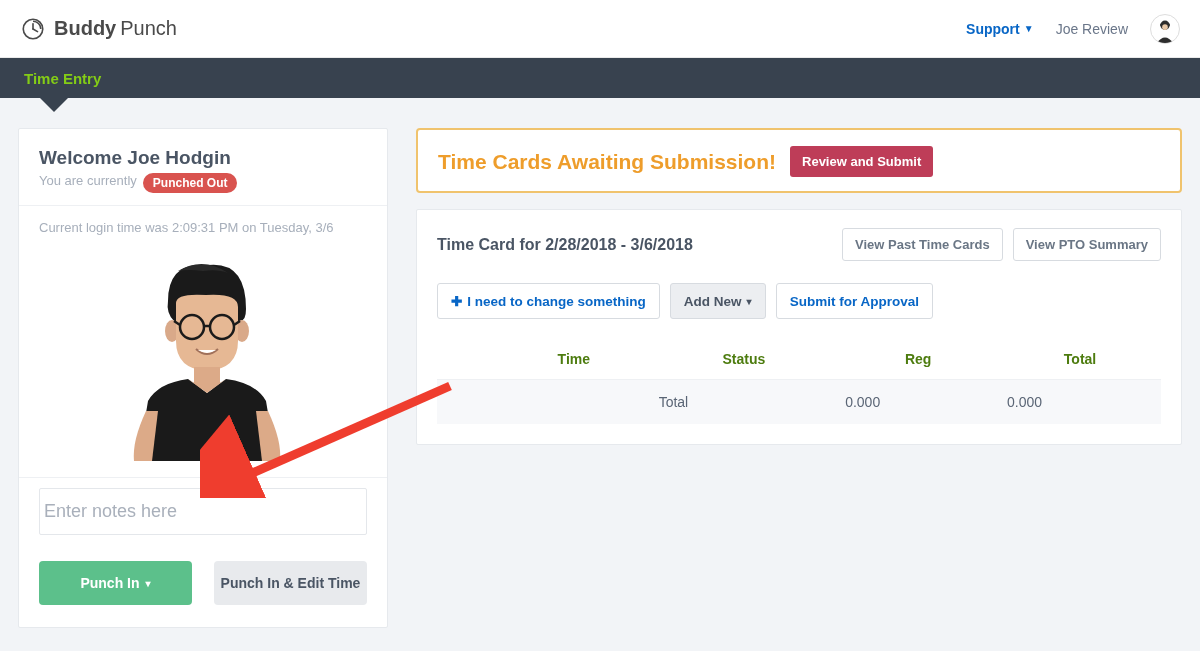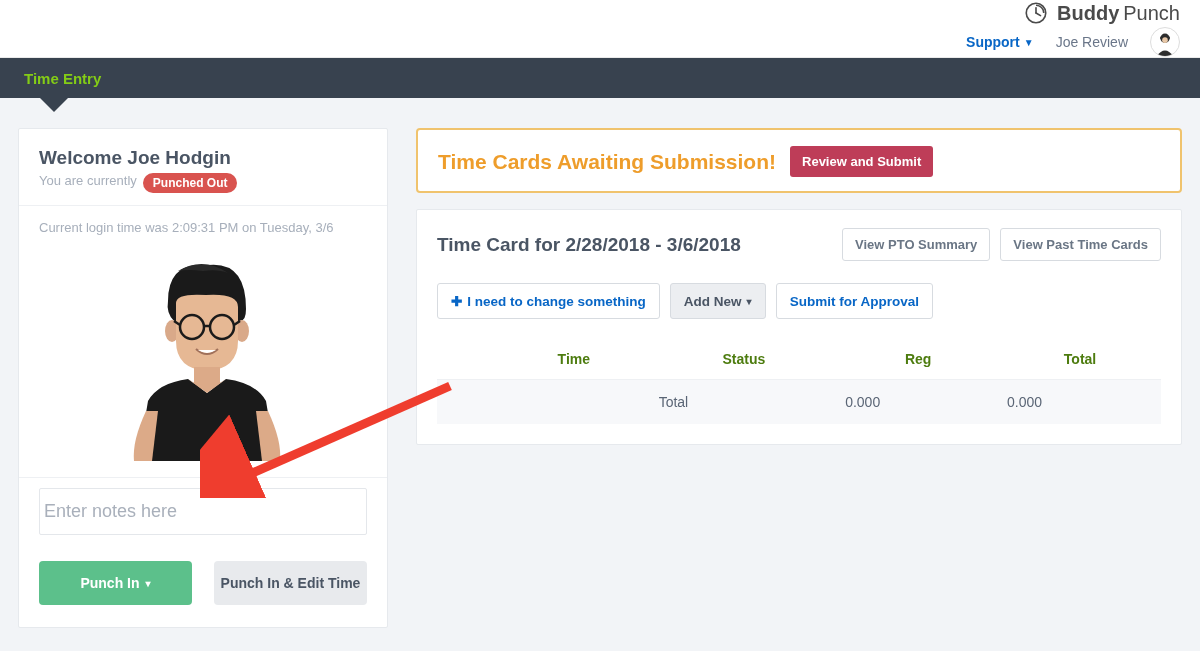--- a/index.html
+++ b/index.html
@@ -6,25 +6,24 @@
   body {
     font-family: -apple-system, BlinkMacSystemFont, "Segoe UI", Helvetica, Arial, sans-serif;
     background: #f2f4f7;
     color: #4a5869;
     width: 1200px;
   }
   .topbar {
     background: #ffffff;
     height: 58px;
     display: flex;
-    align-items: flex-end;
+    align-items: center;
     justify-content: space-between;
     padding: 0 20px 0 20px;
     border-bottom: 1px solid #eaeaea;
-    flex-direction: column;
   }
   .logo {
     display: flex;
     align-items: center;
     gap: 8px;
     font-size: 20px;
     color: #4a4a4a;
   }
   .logo svg { width: 26px; height: 26px; }
   .logo .bold { font-weight: 700; }
@@ -216,21 +215,21 @@
     padding: 18px 20px 20px 20px;
   }
   .timecard-head {
     display: flex;
     justify-content: space-between;
     align-items: center;
     margin-bottom: 22px;
     flex-wrap: wrap;
   }
   .timecard-title {
-    font-size: 19px;
+    font-size: 16px;
     font-weight: 700;
     color: #4a5564;
   }
   .tc-head-right { display: flex; gap: 10px; }
   .btn-outline {
     background: #fff;
     border: 1px solid #d7dbe0;
     color: #6a7685;
     font-size: 13px;
     font-weight: 600;
@@ -391,22 +390,22 @@
       <div class="alert-top">
         <span class="alert-title">Time Cards Awaiting Submission!</span>
         <button class="btn-maroon">Review and Submit</button>
       </div>
     </div>
 
     <div class="timecard">
       <div class="timecard-head">
         <div class="timecard-title">Time Card for 2/28/2018 - 3/6/2018</div>
         <div class="tc-head-right">
+          <button class="btn-outline">View Past Time Cards</button>
           <button class="btn-outline">View PTO Summary</button>
-          <button class="btn-outline">View Past Time Cards</button>
         </div>
       </div>
 
       <div class="toolbar">
         <button class="btn-toolbar blue-text">
           <span>✚</span>
           <span>I need to change something</span>
         </button>
         <button class="btn-toolbar gray-bg">
           <span>Add New</span>

